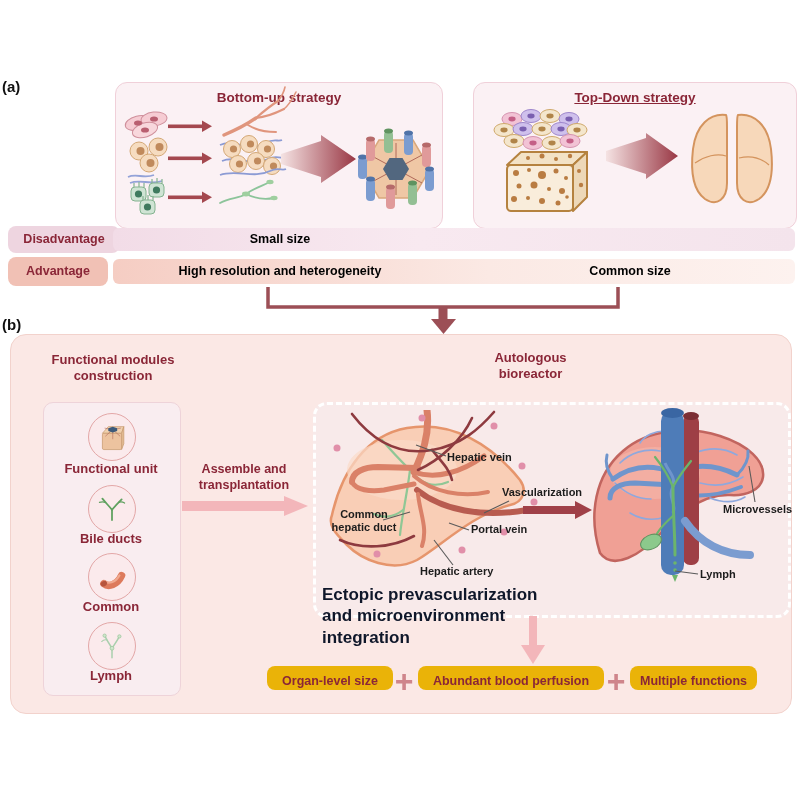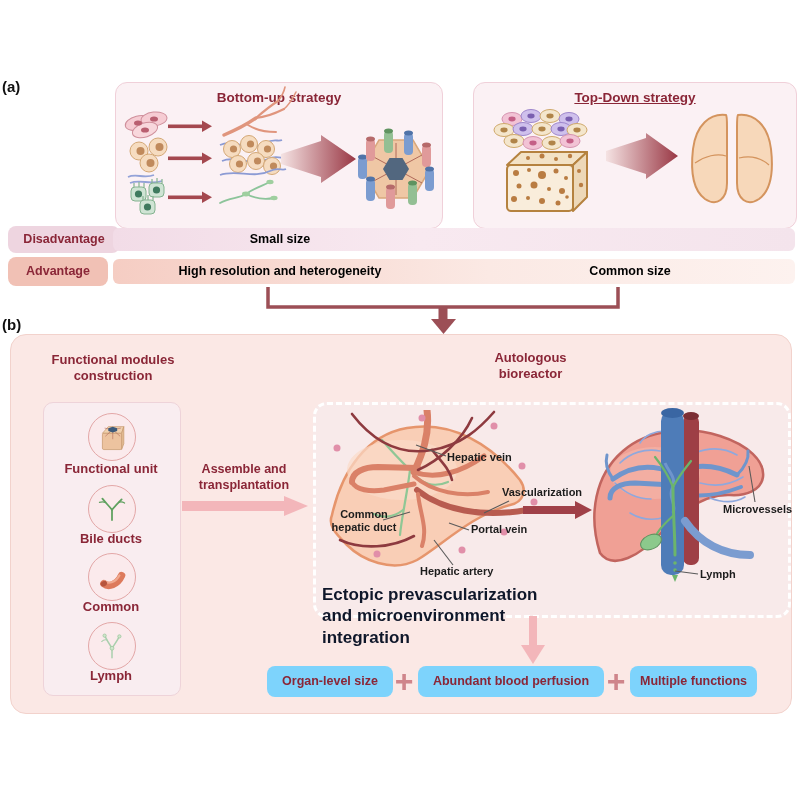--- a/index.html
+++ b/index.html
@@ -19,21 +19,21 @@
   .panel-b{background:#fbe8e5;border:1.5px solid #f2d2cc;border-radius:16px;}
   .b-title{font-size:13px;font-weight:bold;color:#8a2637;text-align:center;line-height:1.25;}
   .module-box{background:#f9edf0;border:1px solid #eed3d9;border-radius:10px;}
   .icon-circle{width:46px;height:46px;border-radius:50%;background:#fbeaec;border:1px solid #e3a7a7;
                display:flex;align-items:center;justify-content:center;}
   .module-label{width:136px;text-align:center;font-size:13px;font-weight:bold;color:#8a2637;}
   .dashed-box{background:#f8eaea;border:3px dashed #ffffff;border-radius:14px;}
   .anno{font-size:11px;font-weight:bold;color:#1c1c1c;white-space:nowrap;}
   .anno-wrap{font-size:11px;font-weight:bold;color:#1c1c1c;text-align:center;line-height:1.2;margin-left:14px;}
   .caption{font-size:17px;font-weight:bold;color:#0f172a;line-height:1.25;}
-  .out-box{background:#7dd3fc;border-radius:8px;height:31px;line-height:31px;text-align:center;
+  .out-box{background:#eab308;border-radius:8px;height:24px;line-height:31px;text-align:center;
            font-size:12.5px;font-weight:bold;color:#8a2637;}
   .plus{font-size:32px;font-weight:bold;color:#cf858b;line-height:34px;text-align:center;}
 </style>
 </head>
 <body>
 
 <div id="fig">
 
   <div class="abs panel-label" style="left:2px;top:78px;">(a)</div>
 

